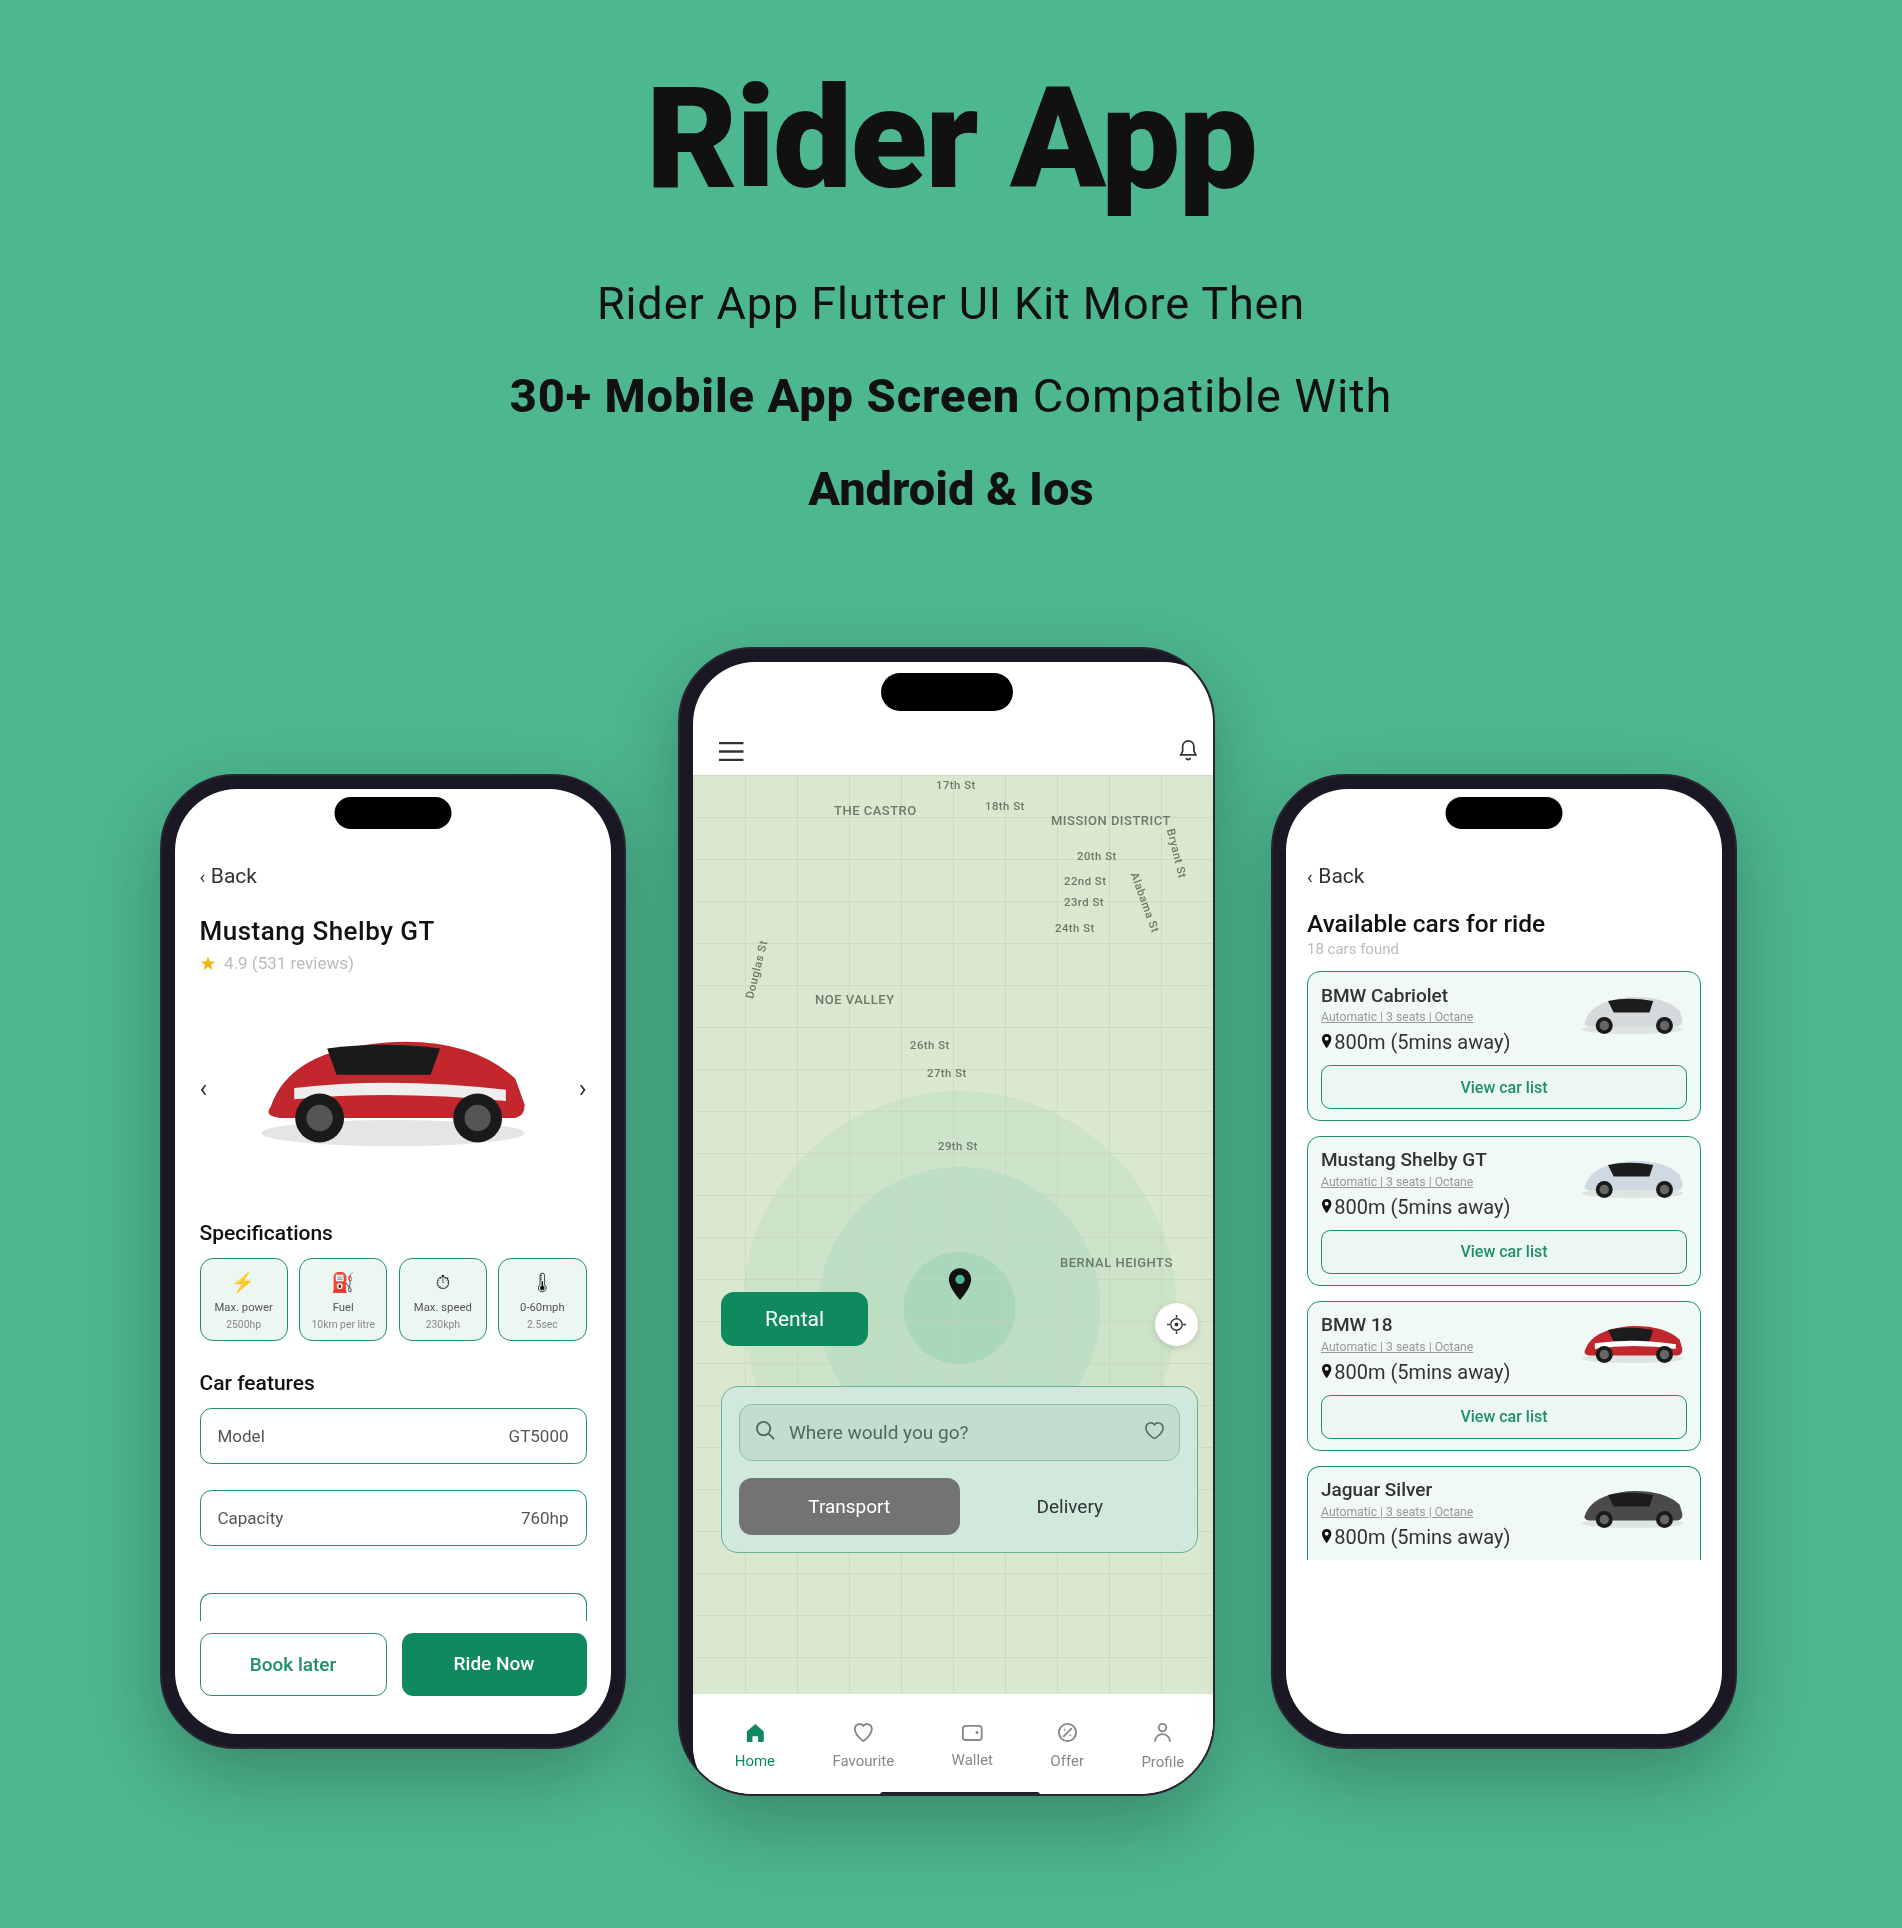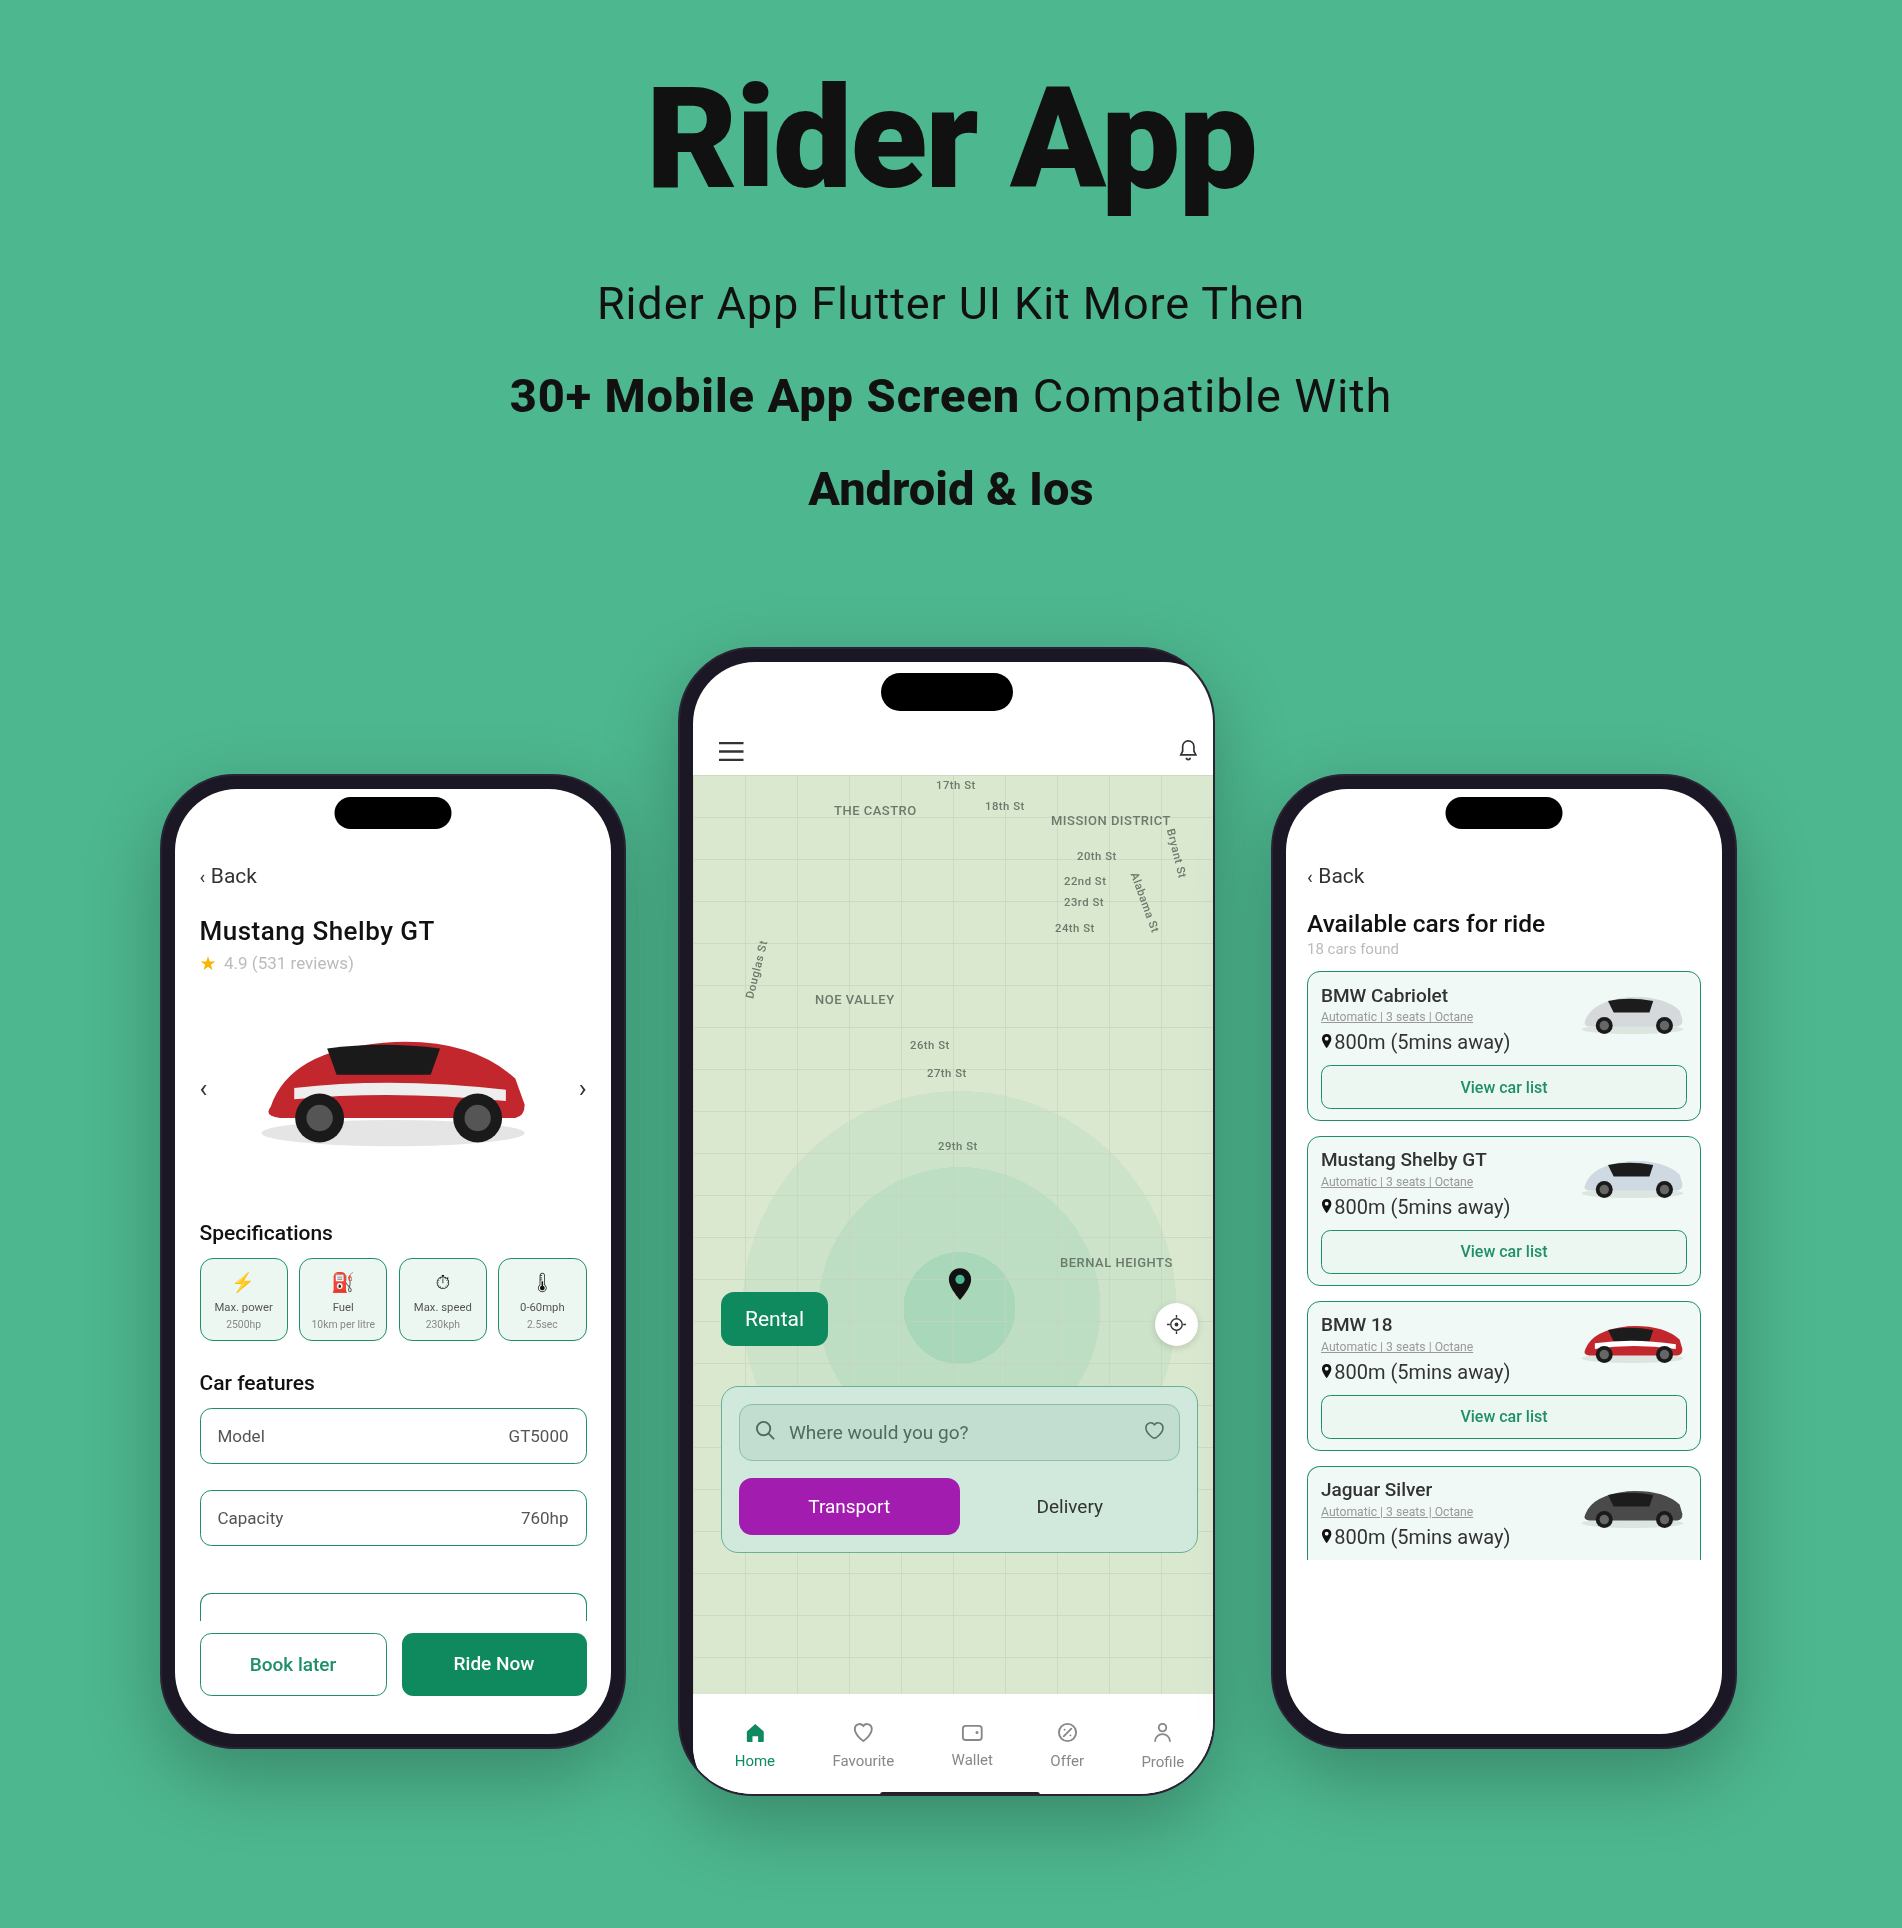--- a/index.html
+++ b/index.html
@@ -174,21 +174,21 @@
       linear-gradient(90deg, #c7d4be 0.9px, transparent 0.9px) 0 0/52px 100%;
     opacity:.7;
   }
   .map-label { position: absolute; font-size: 13px; color: #6b7a6b; font-weight: 500; white-space: nowrap; letter-spacing: 0.5px; }
   .pin {
     position: absolute; left: 50%; top: 58%; transform: translate(-50%,-100%);
     font-size: 26px; color: #111;
   }
   .rental-pill {
     position: absolute; left: 28px; bottom: 348px;
-    background: #0f8a5f; color: #fff; padding: 15px 24px;
+    background: #0f8a5f; color: #fff; padding: 15px 44px;
     border-radius: 13px; font-size: 21px;
   }
   .locate-btn {
     position: absolute; right: 28px; bottom: 348px;
     width: 43px; height: 43px; border-radius: 21.7px; background: #fff;
     display: flex; align-items: center; justify-content: center;
     box-shadow: 0 1.9px 7.5px rgba(0,0,0,.15); font-size: 21px;
   }
   .search-panel {
     position: absolute; left: 28px; right: 28px; bottom: 141px;
@@ -207,21 +207,21 @@
   .search-box .si { margin-right: 13px; }
   .search-box .ph { flex: 1; color: #4f6c5c; font-size: 19px; }
   .toggle {
     display: flex; margin-top: 17px;
     background: #d1e9dd; border-radius: 13px;
   }
   .toggle .opt {
     flex: 1; text-align: center; padding: 17px;
     font-size: 19px; border-radius: 13px;
   }
-  .toggle .sel { background: #a21caf; color: #fff; }
+  .toggle .sel { background: #737373; color: #fff; }
   .toggle .unsel { color: #333; }
   .navbar {
     position: absolute; left: 0; right: 0; bottom: 9.4px;
     height: 104px; background: #fff;
     display: flex; justify-content: space-around; align-items: center;
     padding: 0 13px;
   }
   .nav-item {
     display: flex; flex-direction: column; align-items: center; gap: 5.6px;
     font-size: 15px; color: #888;

